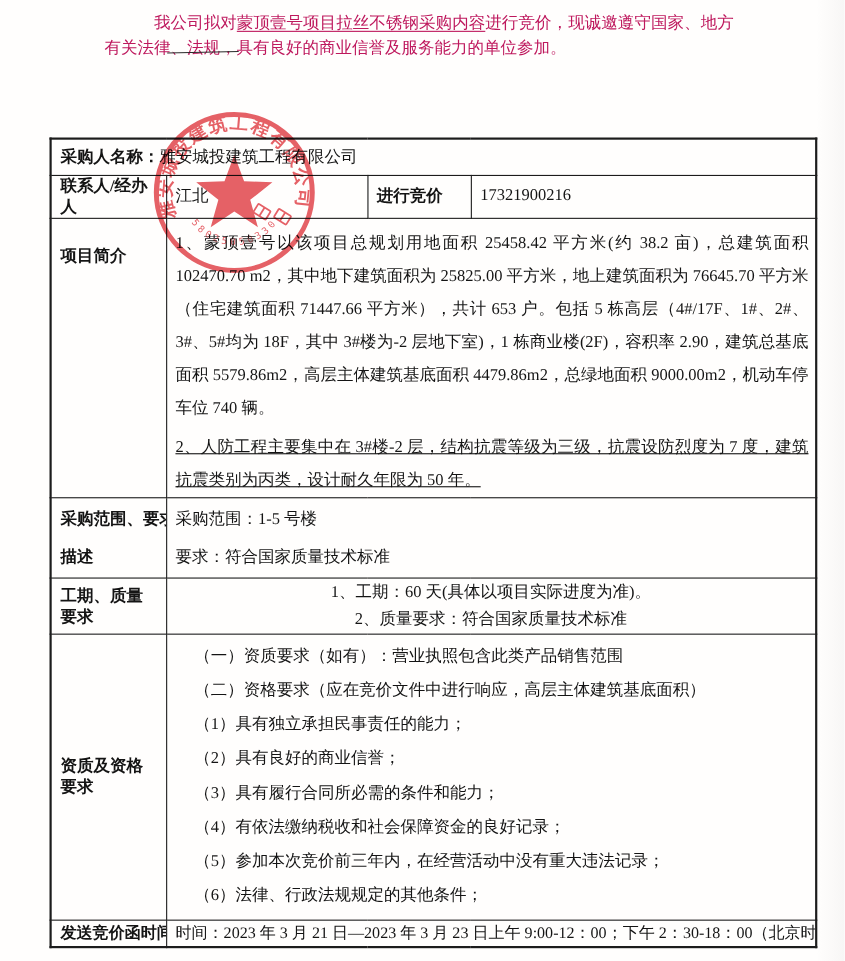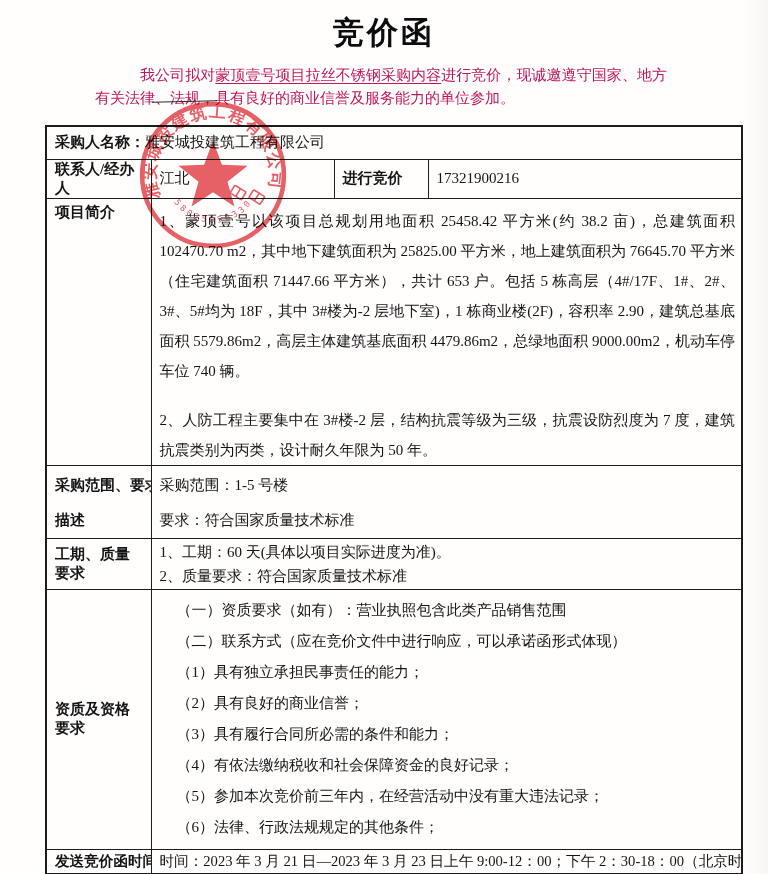--- a/index.html
+++ b/index.html
@@ -40,28 +40,28 @@
   tr.r-buyer   { height:33px; }
   tr.r-contact { height:35px;margin-top:32px; }
   tr.r-brief   { height:216px; }
   tr.r-scope   { height:63px; }
   tr.r-sched   { height:51px;padding-left:47px; }
   tr.r-qual    { height:260px; }
   tr.r-time    { height:25px; }
 
   .brief-cell { vertical-align:top; padding:7px 6px 0 8px; }
   .brief-cell p { margin:0; line-height:30px; text-align:justify; }
-  .brief-cell p + p { margin-top:19px; }
-  .brief-lbl { vertical-align:top; padding-top:4px; }
+  .brief-cell p + p { margin-top:6px;text-decoration:underline; }
+  .brief-lbl { vertical-align:top; padding-top:24px; }
 
   .scope-lbl div, .scope-cell div { line-height:35px; height:35px; white-space:nowrap; }
   .scope-lbl { vertical-align:top; padding-top:2px; }
   .scope-cell { vertical-align:top; padding-top:2px; }
 
-  .sched-cell div { line-height:24px; white-space:nowrap; }
+  .sched-cell div { line-height:24px; white-space:nowrap;text-align:center; }
 
   .qual-cell { vertical-align:top; padding:5px 6px 0 25px; }
   .qual-cell div { line-height:31px; height:31px; white-space:nowrap; }
 
   .time-cell { white-space:nowrap; font-size:14.6px; }
 
   
   .stamp {
     position:absolute; left:132px; top:94px; width:162px; height:162px;
     z-index:5; opacity:0.84; mix-blend-mode:multiply; pointer-events:none;
@@ -72,21 +72,20 @@
     position:absolute; right:0; top:0; width:26px; height:874px;
     background:linear-gradient(to right, rgba(0,0,0,0), rgba(120,120,120,0.06));
     pointer-events:none;
   }
 </style>
 </head>
 <body>
 
 <div class="page">
 
-  <h1 class="doc-title">竞价函</h1>
 
   <p class="intro"><span>我公司拟对</span><span class="u">蒙顶壹号项目拉丝不锈钢采购内容</span><span>进行竞价，现诚邀遵守国家、地方有关法律</span><span class="stray">、法规，</span><span>具有良好的商业信誉及服务能力的单位参加。</span></p>
 
   <table class="doc-table">
     <colgroup>
       <col style="width:105px">
         <col style="width:183px">
         <col style="width:94px">
         <col style="width:314px">
     </colgroup>
@@ -121,21 +120,21 @@
         <td class="lbl-cell">工期、质量要求</td>
         <td colspan="3" class="sched-cell">
           <div>1、工期：60 天(具体以项目实际进度为准)。</div>
           <div>2、质量要求：符合国家质量技术标准</div>
         </td>
       </tr>
       <tr class="r-qual">
         <td class="lbl-cell center-lbl">资质及资格要求</td>
         <td colspan="3" class="qual-cell">
           <div>（一）资质要求（如有）：营业执照包含此类产品销售范围</div>
-          <div>（二）联系方式（应在竞价文件中进行响应，可以承诺函形式体现）</div>
+          <div>（二）资格要求（应在竞价文件中进行响应，高层主体建筑基底面积）</div>
           <div>（1）具有独立承担民事责任的能力；</div>
           <div>（2）具有良好的商业信誉；</div>
           <div>（3）具有履行合同所必需的条件和能力；</div>
           <div>（4）有依法缴纳税收和社会保障资金的良好记录；</div>
           <div>（5）参加本次竞价前三年内，在经营活动中没有重大违法记录；</div>
           <div>（6）法律、行政法规规定的其他条件；</div>
         </td>
       </tr>
       <tr class="r-time">
         <td class="lbl-cell time-cell">发送竞价函时间</td>

